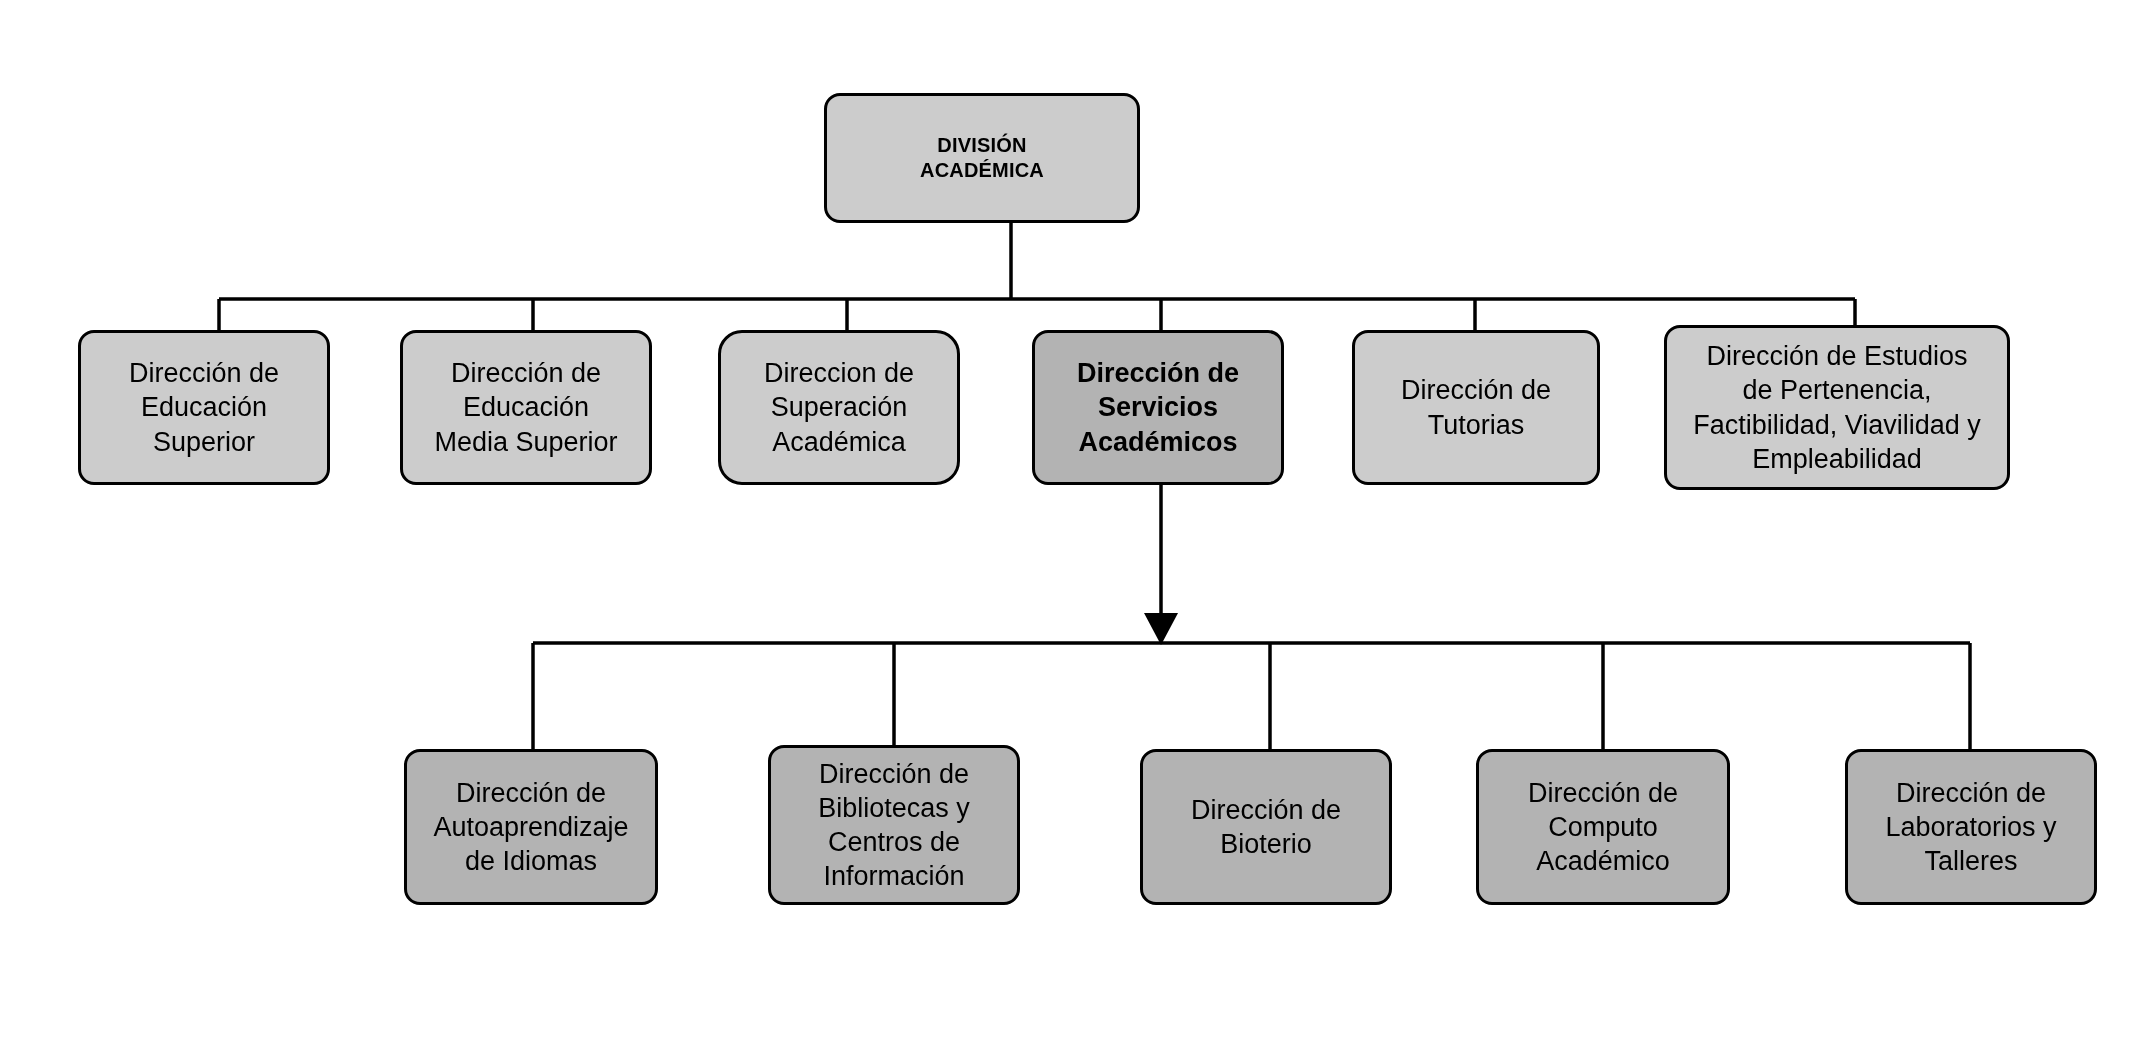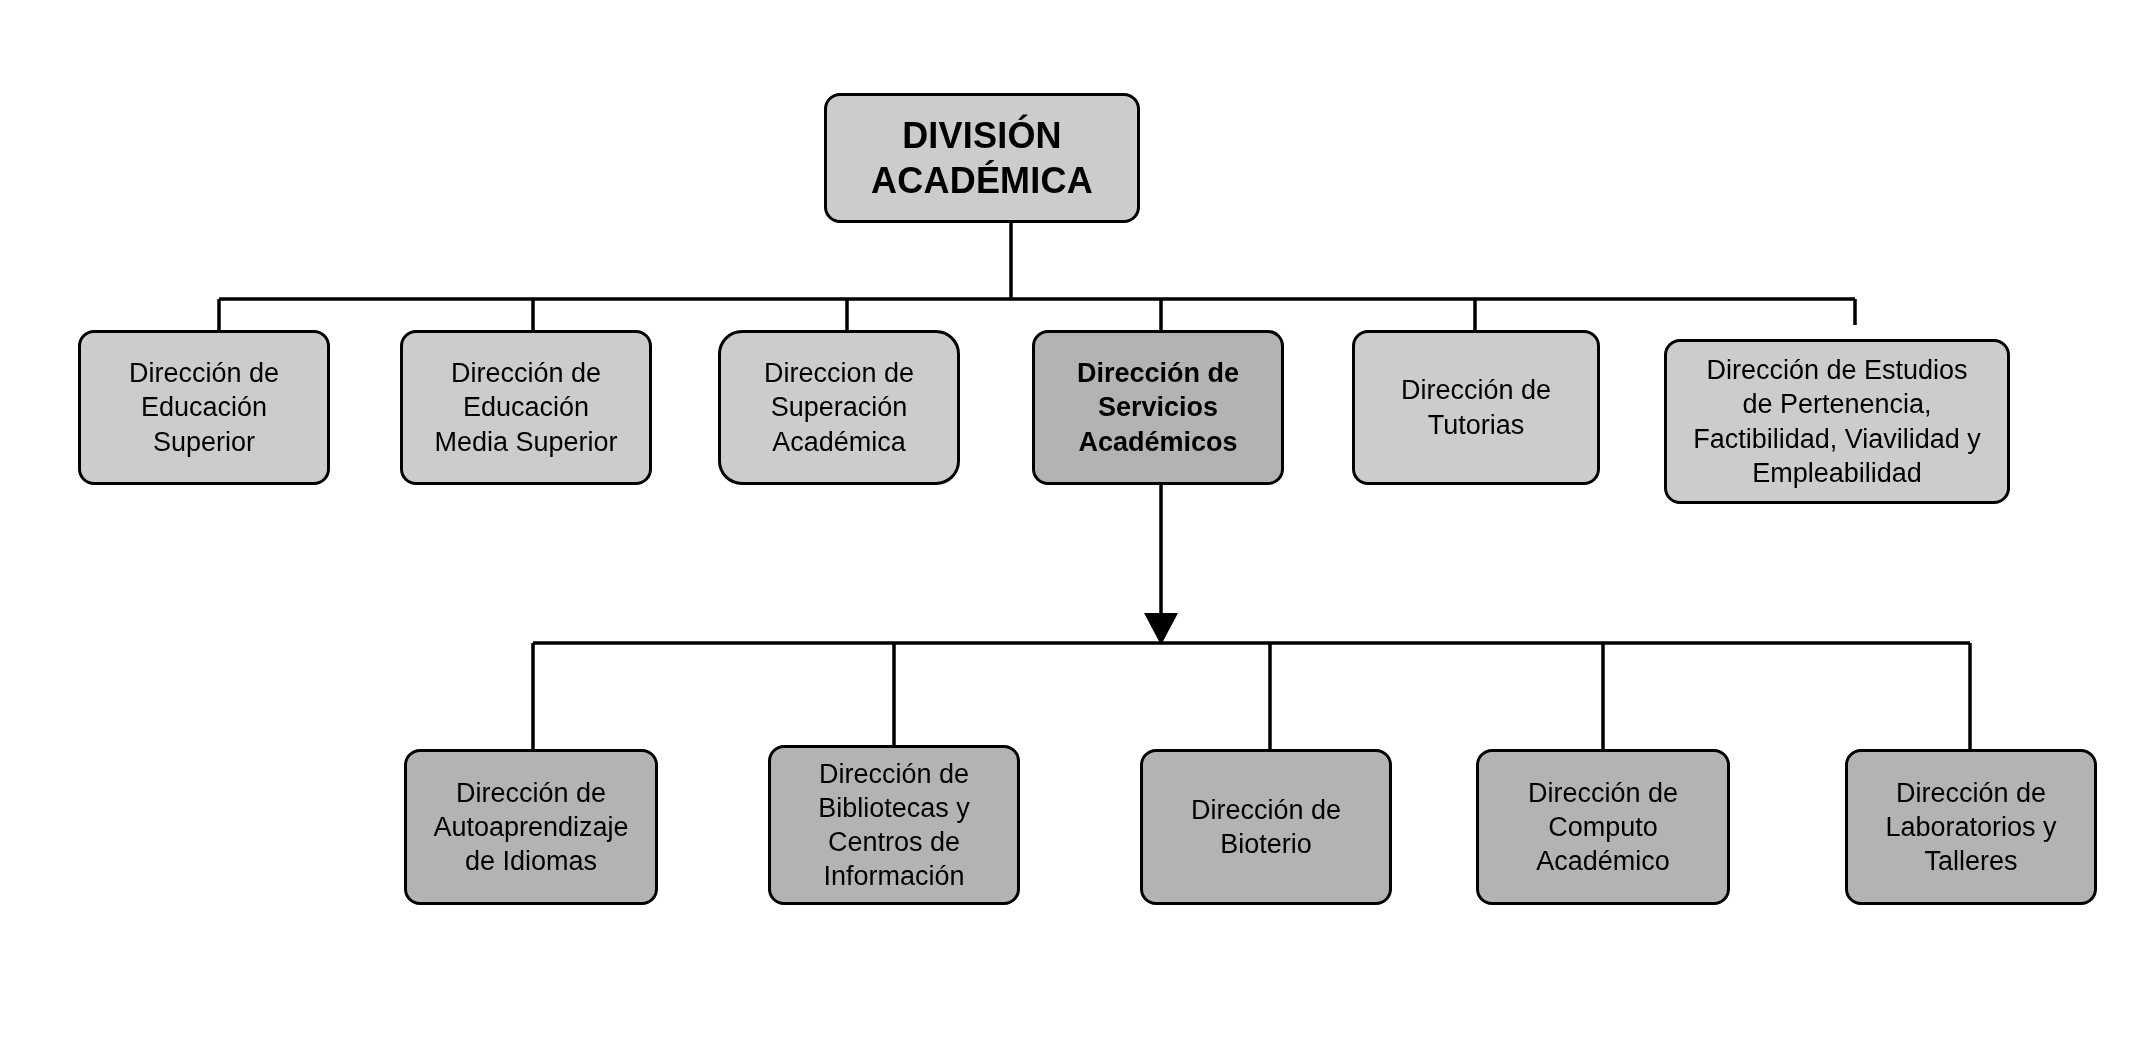--- a/index.html
+++ b/index.html
@@ -37,21 +37,21 @@
     text-align: center;
     color: #000000;
     line-height: 1.26;
     padding: 4px 8px;
     white-space: pre-line;
     z-index: 2;
   }
   .fill-light { background: #cccccc; }
   .fill-dark  { background: #b3b3b3; }
   .node-root {
-    font-size: 36px;
+    font-size: 20px;
     font-weight: bold;
     letter-spacing: 0.2px;
   }
   .node-level2 {
     font-size: 27px;
     font-weight: normal;
   }
   .node-level2.is-highlighted {
     font-weight: bold;
   }
@@ -108,21 +108,21 @@
 Superación
 Académica</div>
 
   <div class="node node-level2 fill-dark is-highlighted" style="left:1032px; top:330px; width:252px; height:155px;">Dirección de
 Servicios
 Académicos</div>
 
   <div class="node node-level2 fill-light" style="left:1352px; top:330px; width:248px; height:155px;">Dirección de
 Tutorias</div>
 
-  <div class="node node-level2 fill-light" style="left:1664px; top:339px; width:346px; height:165px;">Dirección de Estudios
+  <div class="node node-level2 fill-light" style="left:1664px; top:325px; width:346px; height:165px;">Dirección de Estudios
 de Pertenencia,
 Factibilidad, Viavilidad y
 Empleabilidad</div>
 
   <div class="node node-level3 fill-dark" style="left:404px; top:749px; width:254px; height:156px;">Dirección de
 Autoaprendizaje
 de Idiomas</div>
 
   <div class="node node-level3 fill-dark" style="left:768px; top:745px; width:252px; height:160px;">Dirección de
 Bibliotecas y

